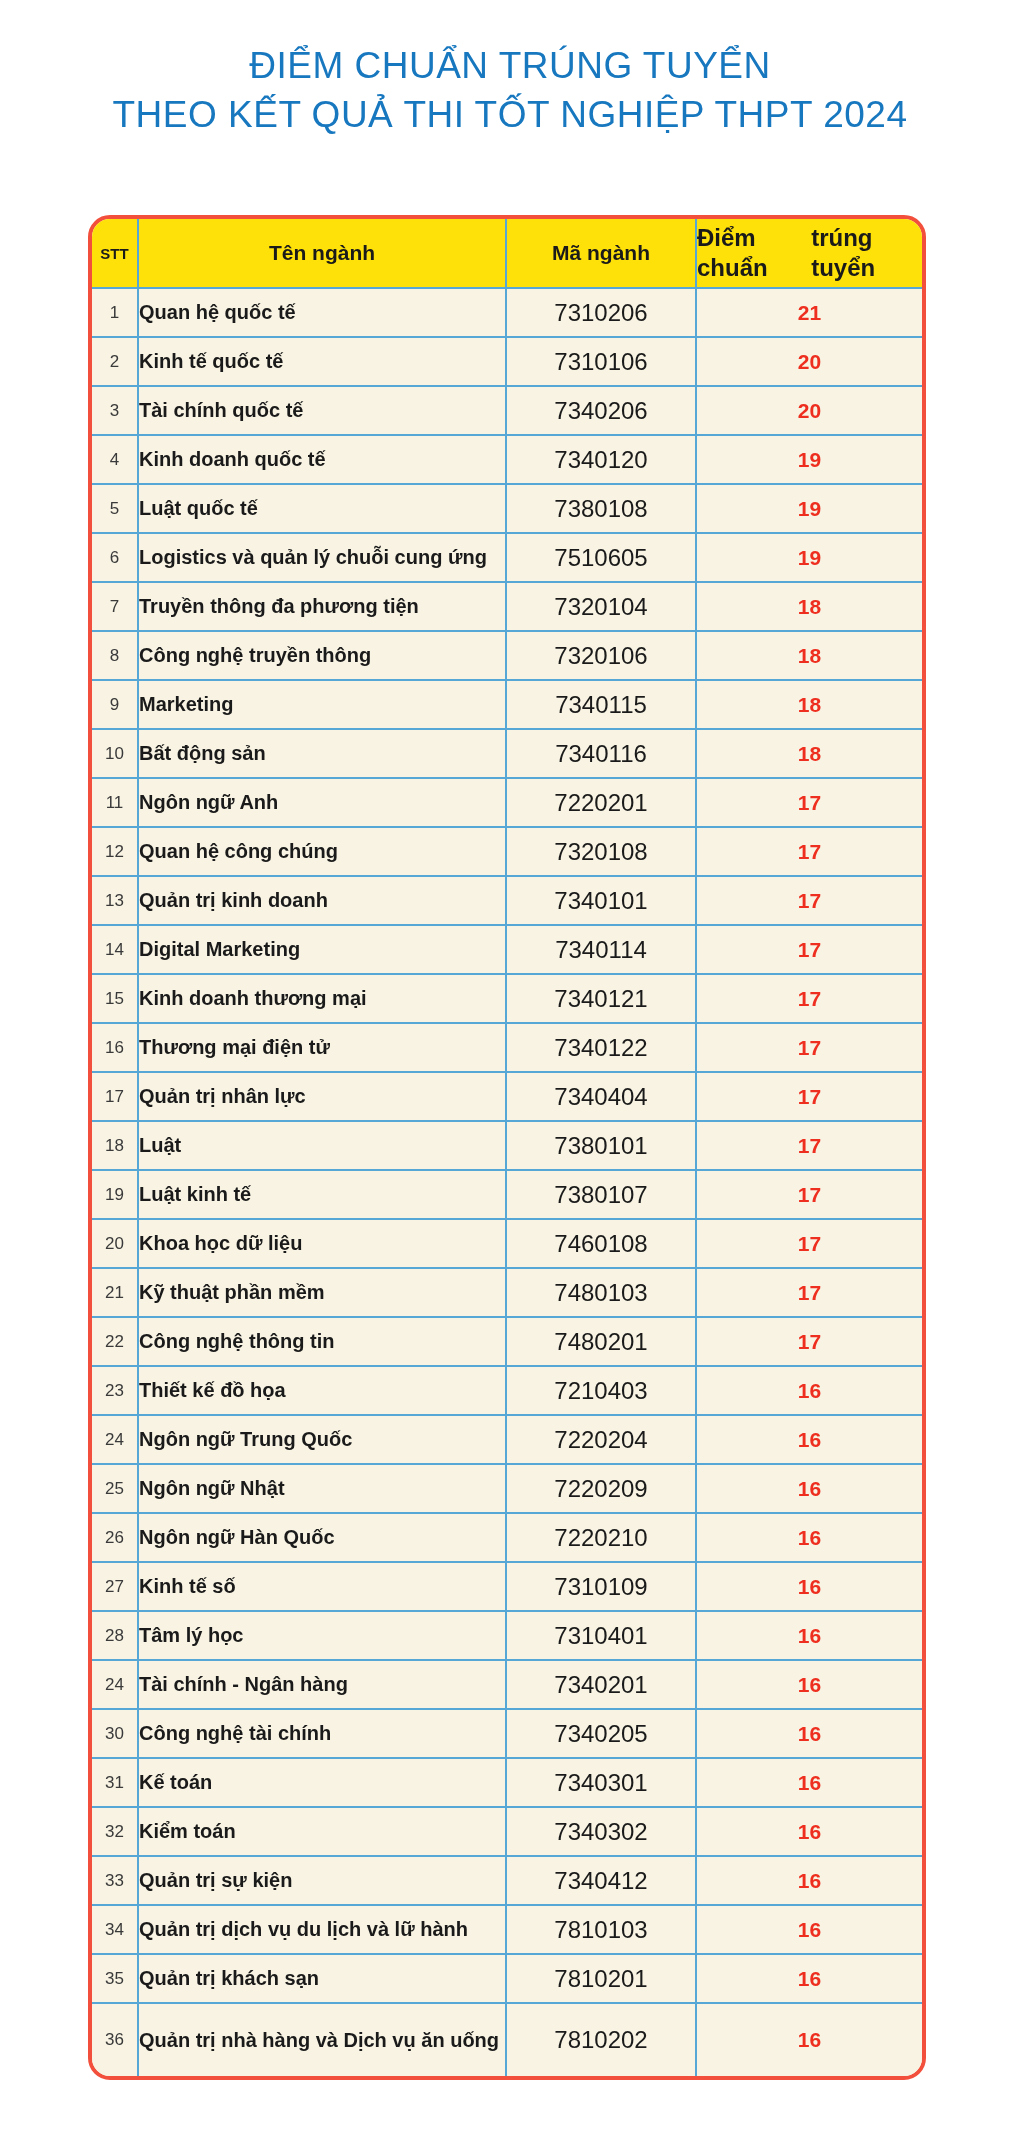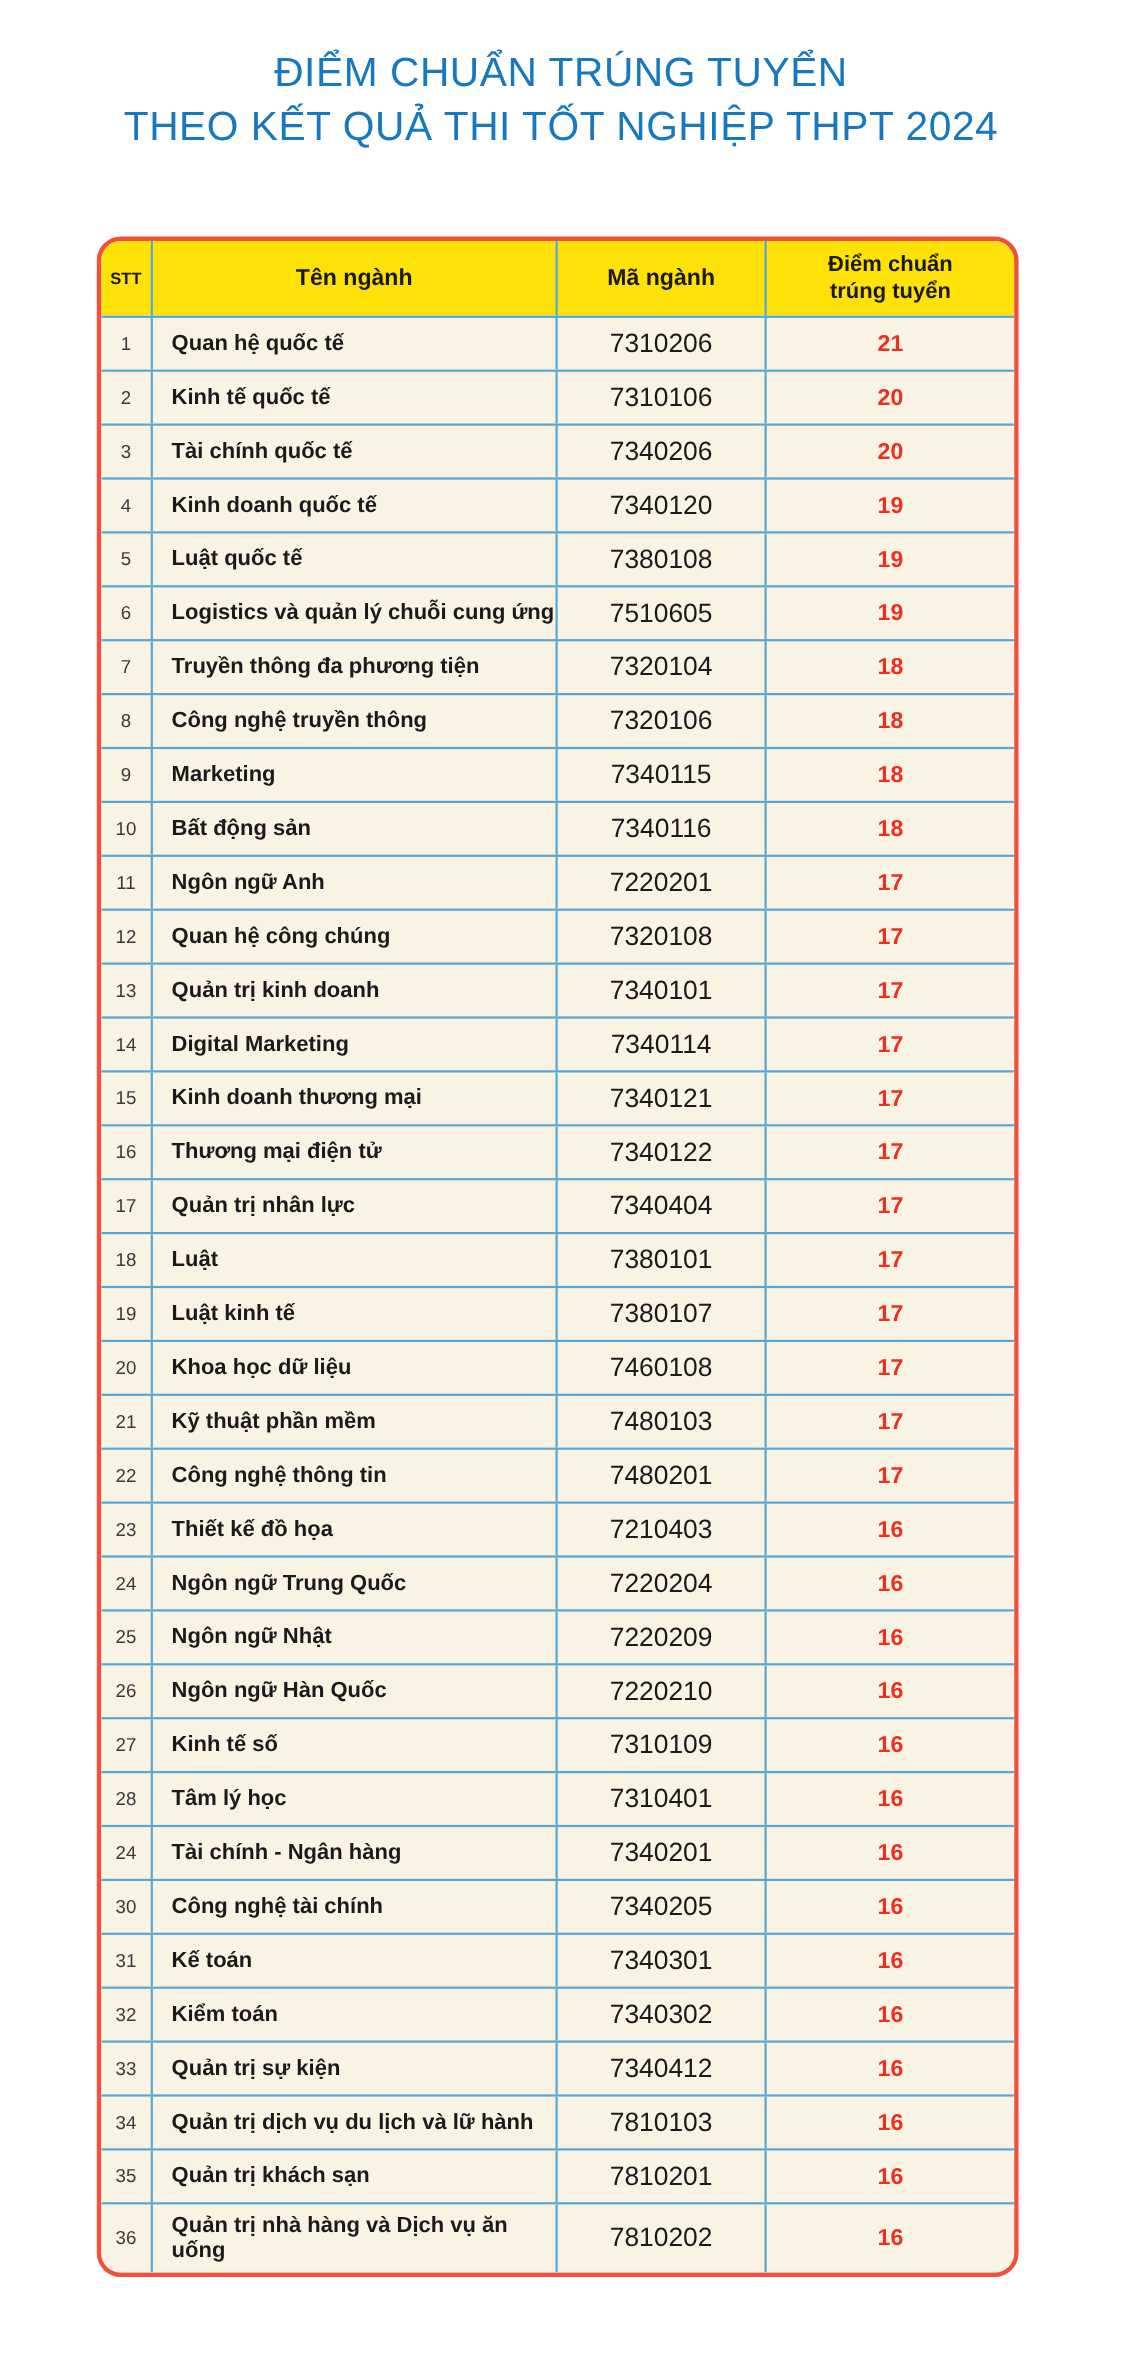--- a/index.html
+++ b/index.html
@@ -31,39 +31,39 @@
     border-radius:22px;overflow:hidden;
     background:var(--cream);
   }
   .trow{
     display:grid;
     grid-template-columns:47px 368px 190px 1fr;
     align-items:stretch;
   }
   .trow.header{height:68px;background:var(--yellow);}
   .trow.body{height:49px;border-top:2px solid var(--line);background:var(--cream);}
-  .trow.body.tall{height:64px;}
+  .trow.body.tall{height:74px;}
   .cell{
     display:flex;align-items:center;justify-content:center;
     color:var(--ink);
   }
   .cell.c-stt{border-right:2px solid var(--line);
     font-size:17px;color:var(--stt-ink);font-weight:400;}
   .cell.c-name{border-right:2px solid var(--line);
-    justify-content:flex-start;padding-left:17px;
+    justify-content:flex-start;
     font-weight:bold;font-size:20px;}
   .cell.c-code{border-right:2px solid var(--line);
     font-weight:normal;font-size:24px;}
   .cell.c-score{font-weight:bold;font-size:21px;color:var(--score-red);}
   .header .cell{font-weight:bold;}
   .header .c-stt{font-size:15px;color:var(--ink);}
   .header .c-name,.header .c-code{font-size:21px;color:var(--ink);}
   .header .c-score{
-    font-size:20px;color:var(--ink);
-    flex-direction:column;line-height:1.25;
+    font-size:24px;color:var(--ink);
+    flex-direction:row;line-height:1.25;
   }
 </style>
 </head>
 <body>
 
 <div class="title">
   <div>ĐIỂM CHUẨN TRÚNG TUYỂN</div>
   <div>THEO KẾT QUẢ THI TỐT NGHIỆP THPT 2024</div>
 </div>
 

